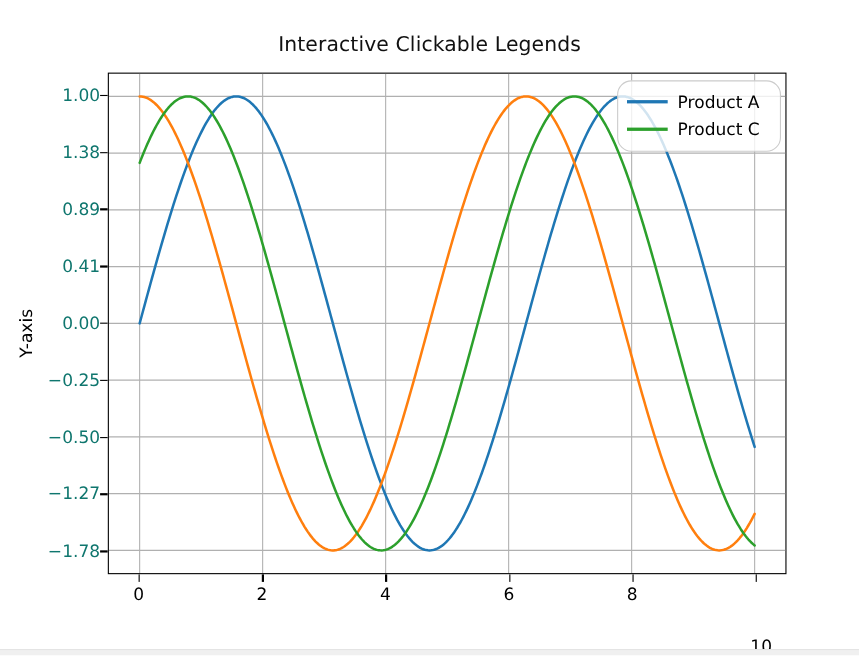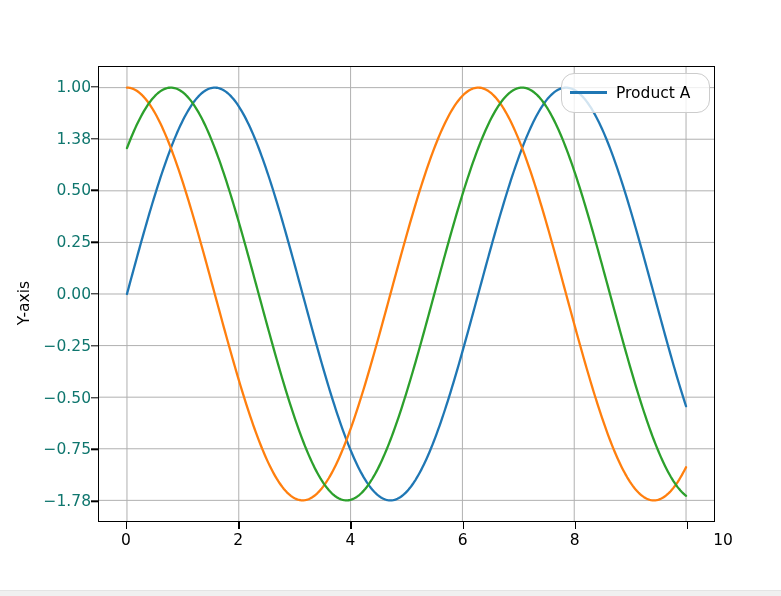--- a/index.html
+++ b/index.html
@@ -142,41 +142,42 @@
     font-size: 15.5px;
     color: #000000;
     white-space: nowrap;
   }
 </style>
 </head>
 <body>
 
 <div id="figure">
 
+  <div id="chart-title">Interactive Clickable Legends</div>
 
   <div id="ylabel">Y-axis</div>
 
   <div id="ytick-labels">
       <div class="ytick" style="top: 86.7273px;">1.00</div>
       <div class="ytick" style="top: 138.545px;">1.38</div>
-      <div class="ytick" style="top: 190.364px;">0.50</div>
-      <div class="ytick" style="top: 242.182px;">0.25</div>
+      <div class="ytick" style="top: 190.364px;">0.89</div>
+      <div class="ytick" style="top: 242.182px;">0.41</div>
       <div class="ytick" style="top: 294px;">0.00</div>
       <div class="ytick" style="top: 345.818px;">−0.25</div>
       <div class="ytick" style="top: 397.636px;">−0.50</div>
-      <div class="ytick" style="top: 449.455px;">−0.75</div>
+      <div class="ytick" style="top: 449.455px;">−1.27</div>
       <div class="ytick" style="top: 501.273px;">−1.78</div>
     </div>
   <div id="xtick-labels">
       <div class="xtick" style="left: 126.045px;">0</div>
       <div class="xtick" style="left: 238.227px;">2</div>
       <div class="xtick" style="left: 350.409px;">4</div>
       <div class="xtick" style="left: 462.591px;">6</div>
       <div class="xtick" style="left: 574.773px;">8</div>
-      <div class="xtick" style="left: 723px;">10</div>
+      <div class="xtick" style="left: 692px; margin-top: 48px;">10</div>
     </div>
   <div id="tickmarks">
       <div class="tickmark-y" style="top: 86.7273px;"></div>
       <div class="tickmark-y" style="top: 138.545px;"></div>
       <div class="tickmark-y" style="top: 190.364px;"></div>
       <div class="tickmark-y" style="top: 242.182px;"></div>
       <div class="tickmark-y" style="top: 294px;"></div>
       <div class="tickmark-y" style="top: 345.818px;"></div>
       <div class="tickmark-y" style="top: 397.636px;"></div>
       <div class="tickmark-y" style="top: 449.455px;"></div>
@@ -212,17 +213,21 @@
         <path d="M28.05 20.73 L29.45 20.79 L30.86 20.99 L32.26 21.31 L33.67 21.77 L35.07 22.35 L36.48 23.07 L37.89 23.91 L39.29 24.88 L40.70 25.98 L42.10 27.20 L43.51 28.55 L44.91 30.03 L46.32 31.63 L47.73 33.36 L49.13 35.20 L50.54 37.17 L51.94 39.26 L53.35 41.46 L54.76 43.79 L56.16 46.23 L57.57 48.78 L58.97 51.44 L60.38 54.22 L61.78 57.11 L63.19 60.10 L64.60 63.20 L66.00 66.40 L67.41 69.70 L68.81 73.11 L70.22 76.61 L71.62 80.20 L73.03 83.89 L74.44 87.67 L75.84 91.54 L77.25 95.49 L78.65 99.52 L80.06 103.64 L81.47 107.83 L82.87 112.10 L84.28 116.45 L85.68 120.86 L87.09 125.34 L88.49 129.89 L89.90 134.49 L91.31 139.16 L92.71 143.88 L94.12 148.65 L95.52 153.47 L96.93 158.34 L98.33 163.26 L99.74 168.21 L101.15 173.21 L102.55 178.23 L103.96 183.29 L105.36 188.38 L106.77 193.49 L108.18 198.62 L109.58 203.77 L110.99 208.94 L112.39 214.12 L113.80 219.30 L115.20 224.49 L116.61 229.69 L118.02 234.88 L119.42 240.07 L120.83 245.25 L122.23 250.42 L123.64 255.58 L125.04 260.72 L126.45 265.84 L127.86 270.93 L129.26 276.00 L130.67 281.04 L132.07 286.05 L133.48 291.01 L134.89 295.94 L136.29 300.83 L137.70 305.67 L139.10 310.46 L140.51 315.20 L141.91 319.88 L143.32 324.51 L144.73 329.08 L146.13 333.58 L147.54 338.02 L148.94 342.39 L150.35 346.68 L151.75 350.90 L153.16 355.05 L154.57 359.11 L155.97 363.09 L157.38 366.99 L158.78 370.80 L160.19 374.52 L161.60 378.15 L163.00 381.68 L164.41 385.12 L165.81 388.46 L167.22 391.69 L168.62 394.83 L170.03 397.86 L171.44 400.78 L172.84 403.60 L174.25 406.30 L175.65 408.89 L177.06 411.37 L178.46 413.74 L179.87 415.98 L181.28 418.11 L182.68 420.12 L184.09 422.01 L185.49 423.78 L186.90 425.42 L188.31 426.94 L189.71 428.34 L191.12 429.61 L192.52 430.75 L193.93 431.77 L195.33 432.65 L196.74 433.41 L198.15 434.04 L199.55 434.54 L200.96 434.91 L202.36 435.15 L203.77 435.26 L205.17 435.25 L206.58 435.10 L207.99 434.82 L209.39 434.41 L210.80 433.87 L212.20 433.20 L213.61 432.40 L215.02 431.47 L216.42 430.42 L217.83 429.24 L219.23 427.93 L220.64 426.50 L222.04 424.94 L223.45 423.26 L224.86 421.46 L226.26 419.53 L227.67 417.49 L229.07 415.32 L230.48 413.04 L231.88 410.64 L233.29 408.13 L234.70 405.50 L236.10 402.76 L237.51 399.91 L238.91 396.96 L240.32 393.90 L241.73 390.73 L243.13 387.46 L244.54 384.09 L245.94 380.63 L247.35 377.07 L248.75 373.41 L250.16 369.66 L251.57 365.83 L252.97 361.90 L254.38 357.90 L255.78 353.81 L257.19 349.64 L258.59 345.40 L260.00 341.08 L261.41 336.69 L262.81 332.23 L264.22 327.71 L265.62 323.13 L267.03 318.48 L268.44 313.78 L269.84 309.02 L271.25 304.22 L272.65 299.36 L274.06 294.46 L275.46 289.52 L276.87 284.54 L278.28 279.53 L279.68 274.48 L281.09 269.40 L282.49 264.30 L283.90 259.18 L285.30 254.03 L286.71 248.87 L288.12 243.70 L289.52 238.51 L290.93 233.32 L292.33 228.13 L293.74 222.93 L295.15 217.74 L296.55 212.56 L297.96 207.38 L299.36 202.22 L300.77 197.07 L302.17 191.95 L303.58 186.84 L304.99 181.77 L306.39 176.72 L307.80 171.70 L309.20 166.72 L310.61 161.78 L312.01 156.87 L313.42 152.02 L314.83 147.21 L316.23 142.45 L317.64 137.75 L319.04 133.10 L320.45 128.51 L321.85 123.99 L323.26 119.53 L324.67 115.13 L326.07 110.81 L327.48 106.56 L328.88 102.39 L330.29 98.30 L331.70 94.29 L333.10 90.36 L334.51 86.52 L335.91 82.77 L337.32 79.11 L338.72 75.54 L340.13 72.07 L341.54 68.70 L342.94 65.43 L344.35 62.25 L345.75 59.19 L347.16 56.23 L348.56 53.37 L349.97 50.63 L351.38 48.00 L352.78 45.48 L354.19 43.08 L355.59 40.79 L357.00 38.62 L358.41 36.57 L359.81 34.63 L361.22 32.82 L362.62 31.14 L364.03 29.57 L365.43 28.13 L366.84 26.82 L368.25 25.63 L369.65 24.57 L371.06 23.64 L372.46 22.84 L373.87 22.16 L375.27 21.62 L376.68 21.20 L378.09 20.92 L379.49 20.76 L380.90 20.73 L382.30 20.84 L383.71 21.07 L385.12 21.44 L386.52 21.93 L387.93 22.55 L389.33 23.31 L390.74 24.19 L392.14 25.20 L393.55 26.33 L394.96 27.60 L396.36 28.99 L397.77 30.50 L399.17 32.14 L400.58 33.90 L401.98 35.78 L403.39 37.79 L404.80 39.91 L406.20 42.15 L407.61 44.51 L409.01 46.98 L410.42 49.57 L411.83 52.27 L413.23 55.08 L414.64 58.00 L416.04 61.02 L417.45 64.15 L418.85 67.38 L420.26 70.72 L421.67 74.15 L423.07 77.68 L424.48 81.30 L425.88 85.02 L427.29 88.82 L428.69 92.72 L430.10 96.69 L431.51 100.75 L432.91 104.89 L434.32 109.11 L435.72 113.40 L437.13 117.77 L438.54 122.20 L439.94 126.70 L441.35 131.26 L442.75 135.89 L444.16 140.57 L445.56 145.31 L446.97 150.10 L448.38 154.94 L449.78 159.82 L451.19 164.75 L452.59 169.71 L454.00 174.71 L455.40 179.75 L456.81 184.82 L458.22 189.91 L459.62 195.03 L461.03 200.17 L462.43 205.32 L463.84 210.49 L465.25 215.68 L466.65 220.86 L468.06 226.06 L469.46 231.25 L470.87 236.45 L472.27 241.63 L473.68 246.81 L475.09 251.98 L476.49 257.13 L477.90 262.26 L479.30 267.38 L480.71 272.46 L482.11 277.52 L483.52 282.55 L484.93 287.54 L486.33 292.50 L487.74 297.42 L489.14 302.29 L490.55 307.12 L491.96 311.89 L493.36 316.62 L494.77 321.28 L496.17 325.89 L497.58 330.44 L498.98 334.92 L500.39 339.34 L501.80 343.69 L503.20 347.96 L504.61 352.16 L506.01 356.28 L507.42 360.32 L508.82 364.27 L510.23 368.15 L511.64 371.93 L513.04 375.62 L514.45 379.22 L515.85 382.73 L517.26 386.13 L518.67 389.44 L520.07 392.65 L521.48 395.75 L522.88 398.75 L524.29 401.64 L525.69 404.42 L527.10 407.09 L528.51 409.65 L529.91 412.10 L531.32 414.43 L532.72 416.64 L534.13 418.73 L535.53 420.70 L536.94 422.56 L538.35 424.29 L539.75 425.89 L541.16 427.38 L542.56 428.73 L543.97 429.97 L545.38 431.07 L546.78 432.05 L548.19 432.90 L549.59 433.62 L551.00 434.21 L552.40 434.67 L553.81 435.00 L555.22 435.20 L556.62 435.27 L558.03 435.21 L559.43 435.02 L560.84 434.71 L562.24 434.26 L563.65 433.68 L565.06 432.97 L566.46 432.14 L567.87 431.17 L569.27 430.08 L570.68 428.86 L572.09 427.51 L573.49 426.04 L574.90 424.45 L576.30 422.73 L577.71 420.89 L579.11 418.93 L580.52 416.85 L581.93 414.65 L583.33 412.33 L584.74 409.90 L586.14 407.35 L587.55 404.69 L588.95 401.92" fill="none" stroke="#ff7f0e" stroke-width="2.3" stroke-linejoin="round" stroke-linecap="round"></path>
         <path d="M28.05 81.44 L29.45 77.81 L30.86 74.28 L32.26 70.84 L33.67 67.50 L35.07 64.27 L36.48 61.13 L37.89 58.10 L39.29 55.18 L40.70 52.37 L42.10 49.67 L43.51 47.07 L44.91 44.60 L46.32 42.23 L47.73 39.99 L49.13 37.86 L50.54 35.85 L51.94 33.97 L53.35 32.20 L54.76 30.56 L56.16 29.04 L57.57 27.64 L58.97 26.38 L60.38 25.24 L61.78 24.22 L63.19 23.34 L64.60 22.58 L66.00 21.95 L67.41 21.45 L68.81 21.08 L70.22 20.84 L71.62 20.73 L73.03 20.76 L74.44 20.91 L75.84 21.19 L77.25 21.60 L78.65 22.14 L80.06 22.81 L81.47 23.61 L82.87 24.54 L84.28 25.59 L85.68 26.78 L87.09 28.08 L88.49 29.52 L89.90 31.08 L91.31 32.76 L92.71 34.57 L94.12 36.49 L95.52 38.54 L96.93 40.71 L98.33 42.99 L99.74 45.39 L101.15 47.90 L102.55 50.53 L103.96 53.27 L105.36 56.12 L106.77 59.08 L108.18 62.14 L109.58 65.31 L110.99 68.58 L112.39 71.95 L113.80 75.42 L115.20 78.98 L116.61 82.64 L118.02 86.38 L119.42 90.22 L120.83 94.15 L122.23 98.15 L123.64 102.24 L125.04 106.41 L126.45 110.66 L127.86 114.97 L129.26 119.36 L130.67 123.82 L132.07 128.34 L133.48 132.93 L134.89 137.58 L136.29 142.28 L137.70 147.03 L139.10 151.84 L140.51 156.70 L141.91 161.60 L143.32 166.54 L144.73 171.52 L146.13 176.53 L147.54 181.58 L148.94 186.66 L150.35 191.76 L151.75 196.89 L153.16 202.03 L154.57 207.19 L155.97 212.37 L157.38 217.55 L158.78 222.74 L160.19 227.94 L161.60 233.13 L163.00 238.32 L164.41 243.51 L165.81 248.68 L167.22 253.84 L168.62 258.99 L170.03 264.12 L171.44 269.22 L172.84 274.30 L174.25 279.34 L175.65 284.36 L177.06 289.34 L178.46 294.28 L179.87 299.18 L181.28 304.04 L182.68 308.85 L184.09 313.61 L185.49 318.31 L186.90 322.96 L188.31 327.54 L189.71 332.07 L191.12 336.53 L192.52 340.92 L193.93 345.24 L195.33 349.49 L196.74 353.66 L198.15 357.75 L199.55 361.76 L200.96 365.68 L202.36 369.52 L203.77 373.27 L205.17 376.93 L206.58 380.50 L207.99 383.97 L209.39 387.34 L210.80 390.61 L212.20 393.78 L213.61 396.85 L215.02 399.81 L216.42 402.66 L217.83 405.40 L219.23 408.03 L220.64 410.55 L222.04 412.95 L223.45 415.24 L224.86 417.41 L226.26 419.46 L227.67 421.39 L229.07 423.20 L230.48 424.88 L231.88 426.44 L233.29 427.88 L234.70 429.19 L236.10 430.38 L237.51 431.44 L238.91 432.37 L240.32 433.17 L241.73 433.84 L243.13 434.39 L244.54 434.80 L245.94 435.09 L247.35 435.24 L248.75 435.27 L250.16 435.16 L251.57 434.92 L252.97 434.56 L254.38 434.06 L255.78 433.44 L257.19 432.68 L258.59 431.80 L260.00 430.79 L261.41 429.65 L262.81 428.39 L264.22 427.00 L265.62 425.48 L267.03 423.84 L268.44 422.08 L269.84 420.19 L271.25 418.19 L272.65 416.06 L274.06 413.82 L275.46 411.46 L276.87 408.99 L278.28 406.40 L279.68 403.70 L281.09 400.89 L282.49 397.97 L283.90 394.94 L285.30 391.81 L286.71 388.58 L288.12 385.24 L289.52 381.81 L290.93 378.28 L292.33 374.65 L293.74 370.94 L295.15 367.13 L296.55 363.24 L297.96 359.26 L299.36 355.20 L300.77 351.05 L302.17 346.84 L303.58 342.54 L304.99 338.18 L306.39 333.74 L307.80 329.24 L309.20 324.68 L310.61 320.05 L312.01 315.37 L313.42 310.63 L314.83 305.84 L316.23 301.01 L317.64 296.12 L319.04 291.19 L320.45 286.23 L321.85 281.22 L323.26 276.19 L324.67 271.12 L326.07 266.03 L327.48 260.91 L328.88 255.77 L330.29 250.61 L331.70 245.44 L333.10 240.26 L334.51 235.07 L335.91 229.88 L337.32 224.68 L338.72 219.49 L340.13 214.30 L341.54 209.13 L342.94 203.96 L344.35 198.81 L345.75 193.67 L347.16 188.56 L348.56 183.48 L349.97 178.42 L351.38 173.39 L352.78 168.40 L354.19 163.44 L355.59 158.52 L357.00 153.65 L358.41 148.83 L359.81 144.05 L361.22 139.33 L362.62 134.66 L364.03 130.05 L365.43 125.51 L366.84 121.02 L368.25 116.61 L369.65 112.26 L371.06 107.99 L372.46 103.79 L373.87 99.67 L375.27 95.63 L376.68 91.68 L378.09 87.81 L379.49 84.03 L380.90 80.33 L382.30 76.74 L383.71 73.23 L385.12 69.83 L386.52 66.52 L387.93 63.31 L389.33 60.21 L390.74 57.21 L392.14 54.32 L393.55 51.54 L394.96 48.87 L396.36 46.32 L397.77 43.87 L399.17 41.55 L400.58 39.34 L401.98 37.24 L403.39 35.27 L404.80 33.42 L406.20 31.69 L407.61 30.09 L409.01 28.61 L410.42 27.25 L411.83 26.02 L413.23 24.92 L414.64 23.94 L416.04 23.09 L417.45 22.38 L418.85 21.79 L420.26 21.33 L421.67 21.00 L423.07 20.80 L424.48 20.73 L425.88 20.79 L427.29 20.98 L428.69 21.30 L430.10 21.75 L431.51 22.33 L432.91 23.04 L434.32 23.88 L435.72 24.84 L437.13 25.94 L438.54 27.16 L439.94 28.50 L441.35 29.97 L442.75 31.57 L444.16 33.29 L445.56 35.13 L446.97 37.10 L448.38 39.18 L449.78 41.38 L451.19 43.70 L452.59 46.13 L454.00 48.68 L455.40 51.35 L456.81 54.12 L458.22 57.00 L459.62 59.99 L461.03 63.08 L462.43 66.28 L463.84 69.58 L465.25 72.98 L466.65 76.48 L468.06 80.07 L469.46 83.75 L470.87 87.53 L472.27 91.39 L473.68 95.34 L475.09 99.38 L476.49 103.49 L477.90 107.68 L479.30 111.95 L480.71 116.29 L482.11 120.70 L483.52 125.18 L484.93 129.72 L486.33 134.32 L487.74 138.99 L489.14 143.70 L490.55 148.48 L491.96 153.30 L493.36 158.17 L494.77 163.08 L496.17 168.03 L497.58 173.02 L498.98 178.05 L500.39 183.11 L501.80 188.19 L503.20 193.30 L504.61 198.43 L506.01 203.58 L507.42 208.75 L508.82 213.93 L510.23 219.11 L511.64 224.31 L513.04 229.50 L514.45 234.69 L515.85 239.88 L517.26 245.07 L518.67 250.24 L520.07 255.39 L521.48 260.53 L522.88 265.65 L524.29 270.75 L525.69 275.82 L527.10 280.86 L528.51 285.86 L529.91 290.83 L531.32 295.76 L532.72 300.65 L534.13 305.49 L535.53 310.29 L536.94 315.03 L538.35 319.71 L539.75 324.34 L541.16 328.91 L542.56 333.42 L543.97 337.86 L545.38 342.23 L546.78 346.53 L548.19 350.75 L549.59 354.90 L551.00 358.96 L552.40 362.95 L553.81 366.85 L555.22 370.66 L556.62 374.39 L558.03 378.02 L559.43 381.55 L560.84 384.99 L562.24 388.34 L563.65 391.58 L565.06 394.72 L566.46 397.75 L567.87 400.68 L569.27 403.50 L570.68 406.21 L572.09 408.80 L573.49 411.29 L574.90 413.65 L576.30 415.90 L577.71 418.04 L579.11 420.05 L580.52 421.95 L581.93 423.72 L583.33 425.37 L584.74 426.89 L586.14 428.29 L587.55 429.56 L588.95 430.71" fill="none" stroke="#2ca02c" stroke-width="2.3" stroke-linejoin="round" stroke-linecap="round"></path>
       </svg>
   </div>
 
   <div id="legend">
     <div class="legend-row">
       <span class="legend-swatch" style="background: rgb(31, 119, 180);"></span>
       <span class="legend-label">Product A</span>
     </div>
+    <div class="legend-row">
+      <span class="legend-swatch" style="background: rgb(44, 160, 44);"></span>
+      <span class="legend-label">Product C</span>
+    </div>
   </div>
 
 </div>
 
 <div id="bottom-band"></div>
 
 </body></html>

